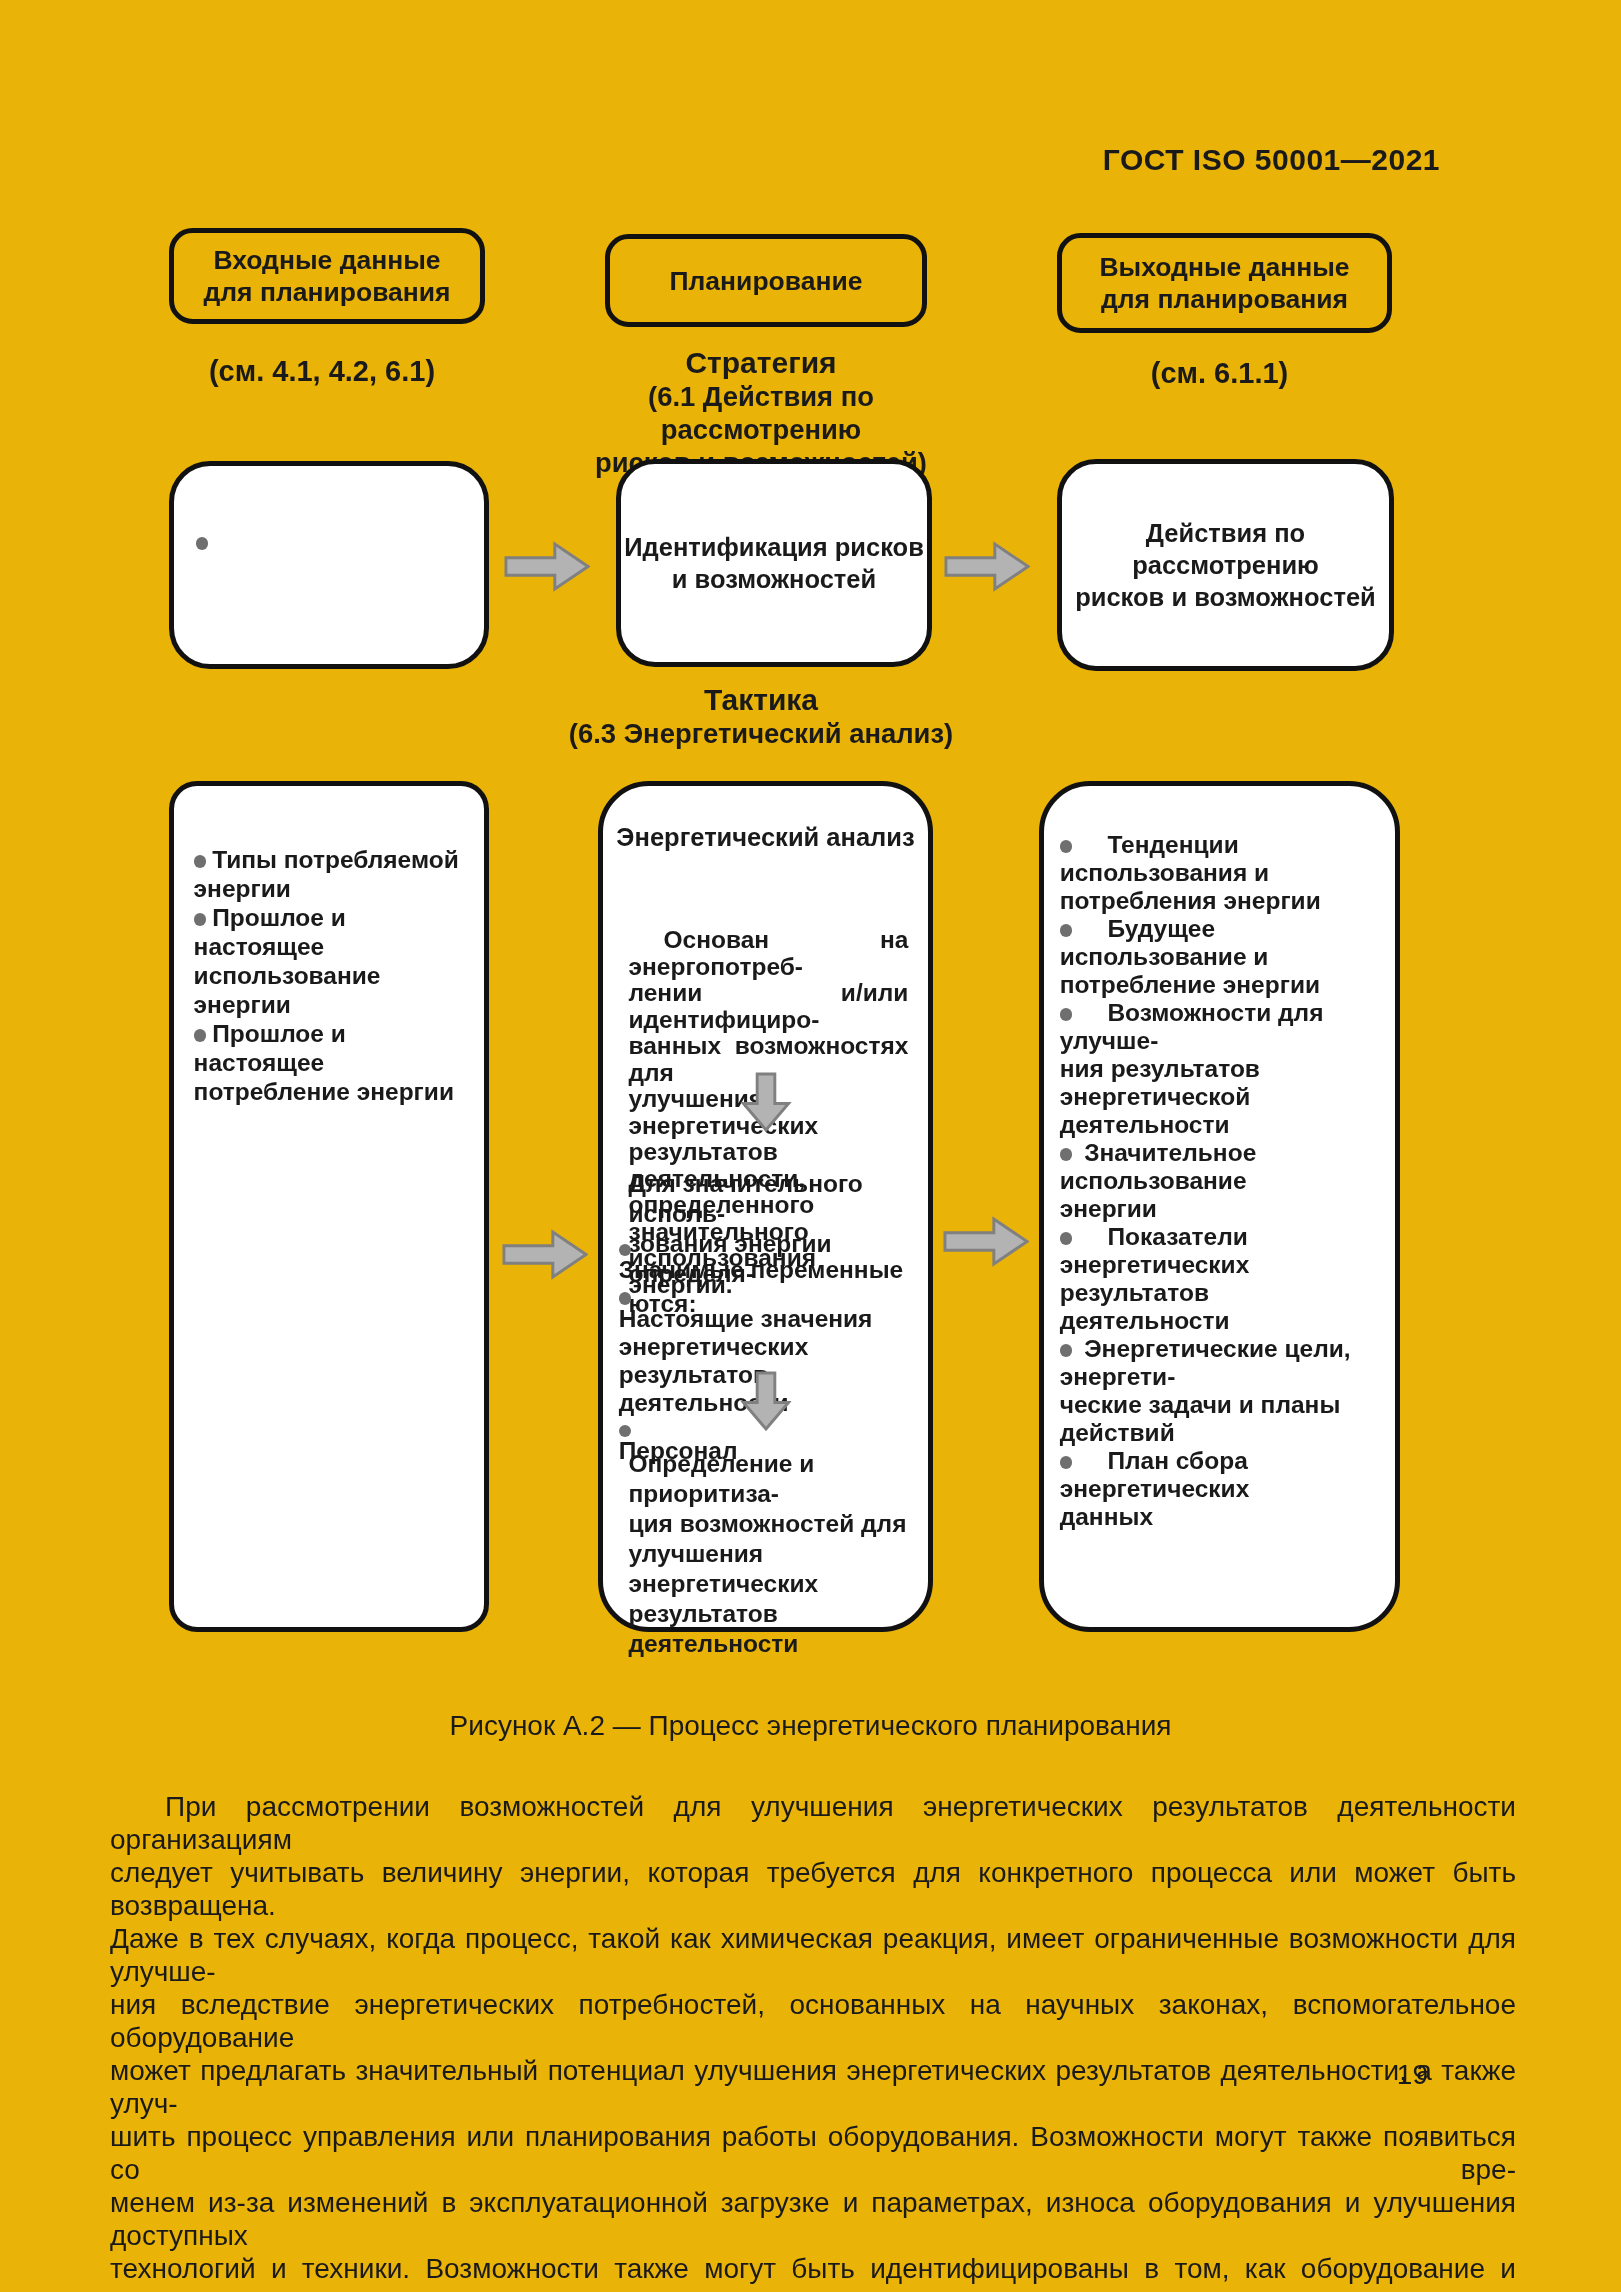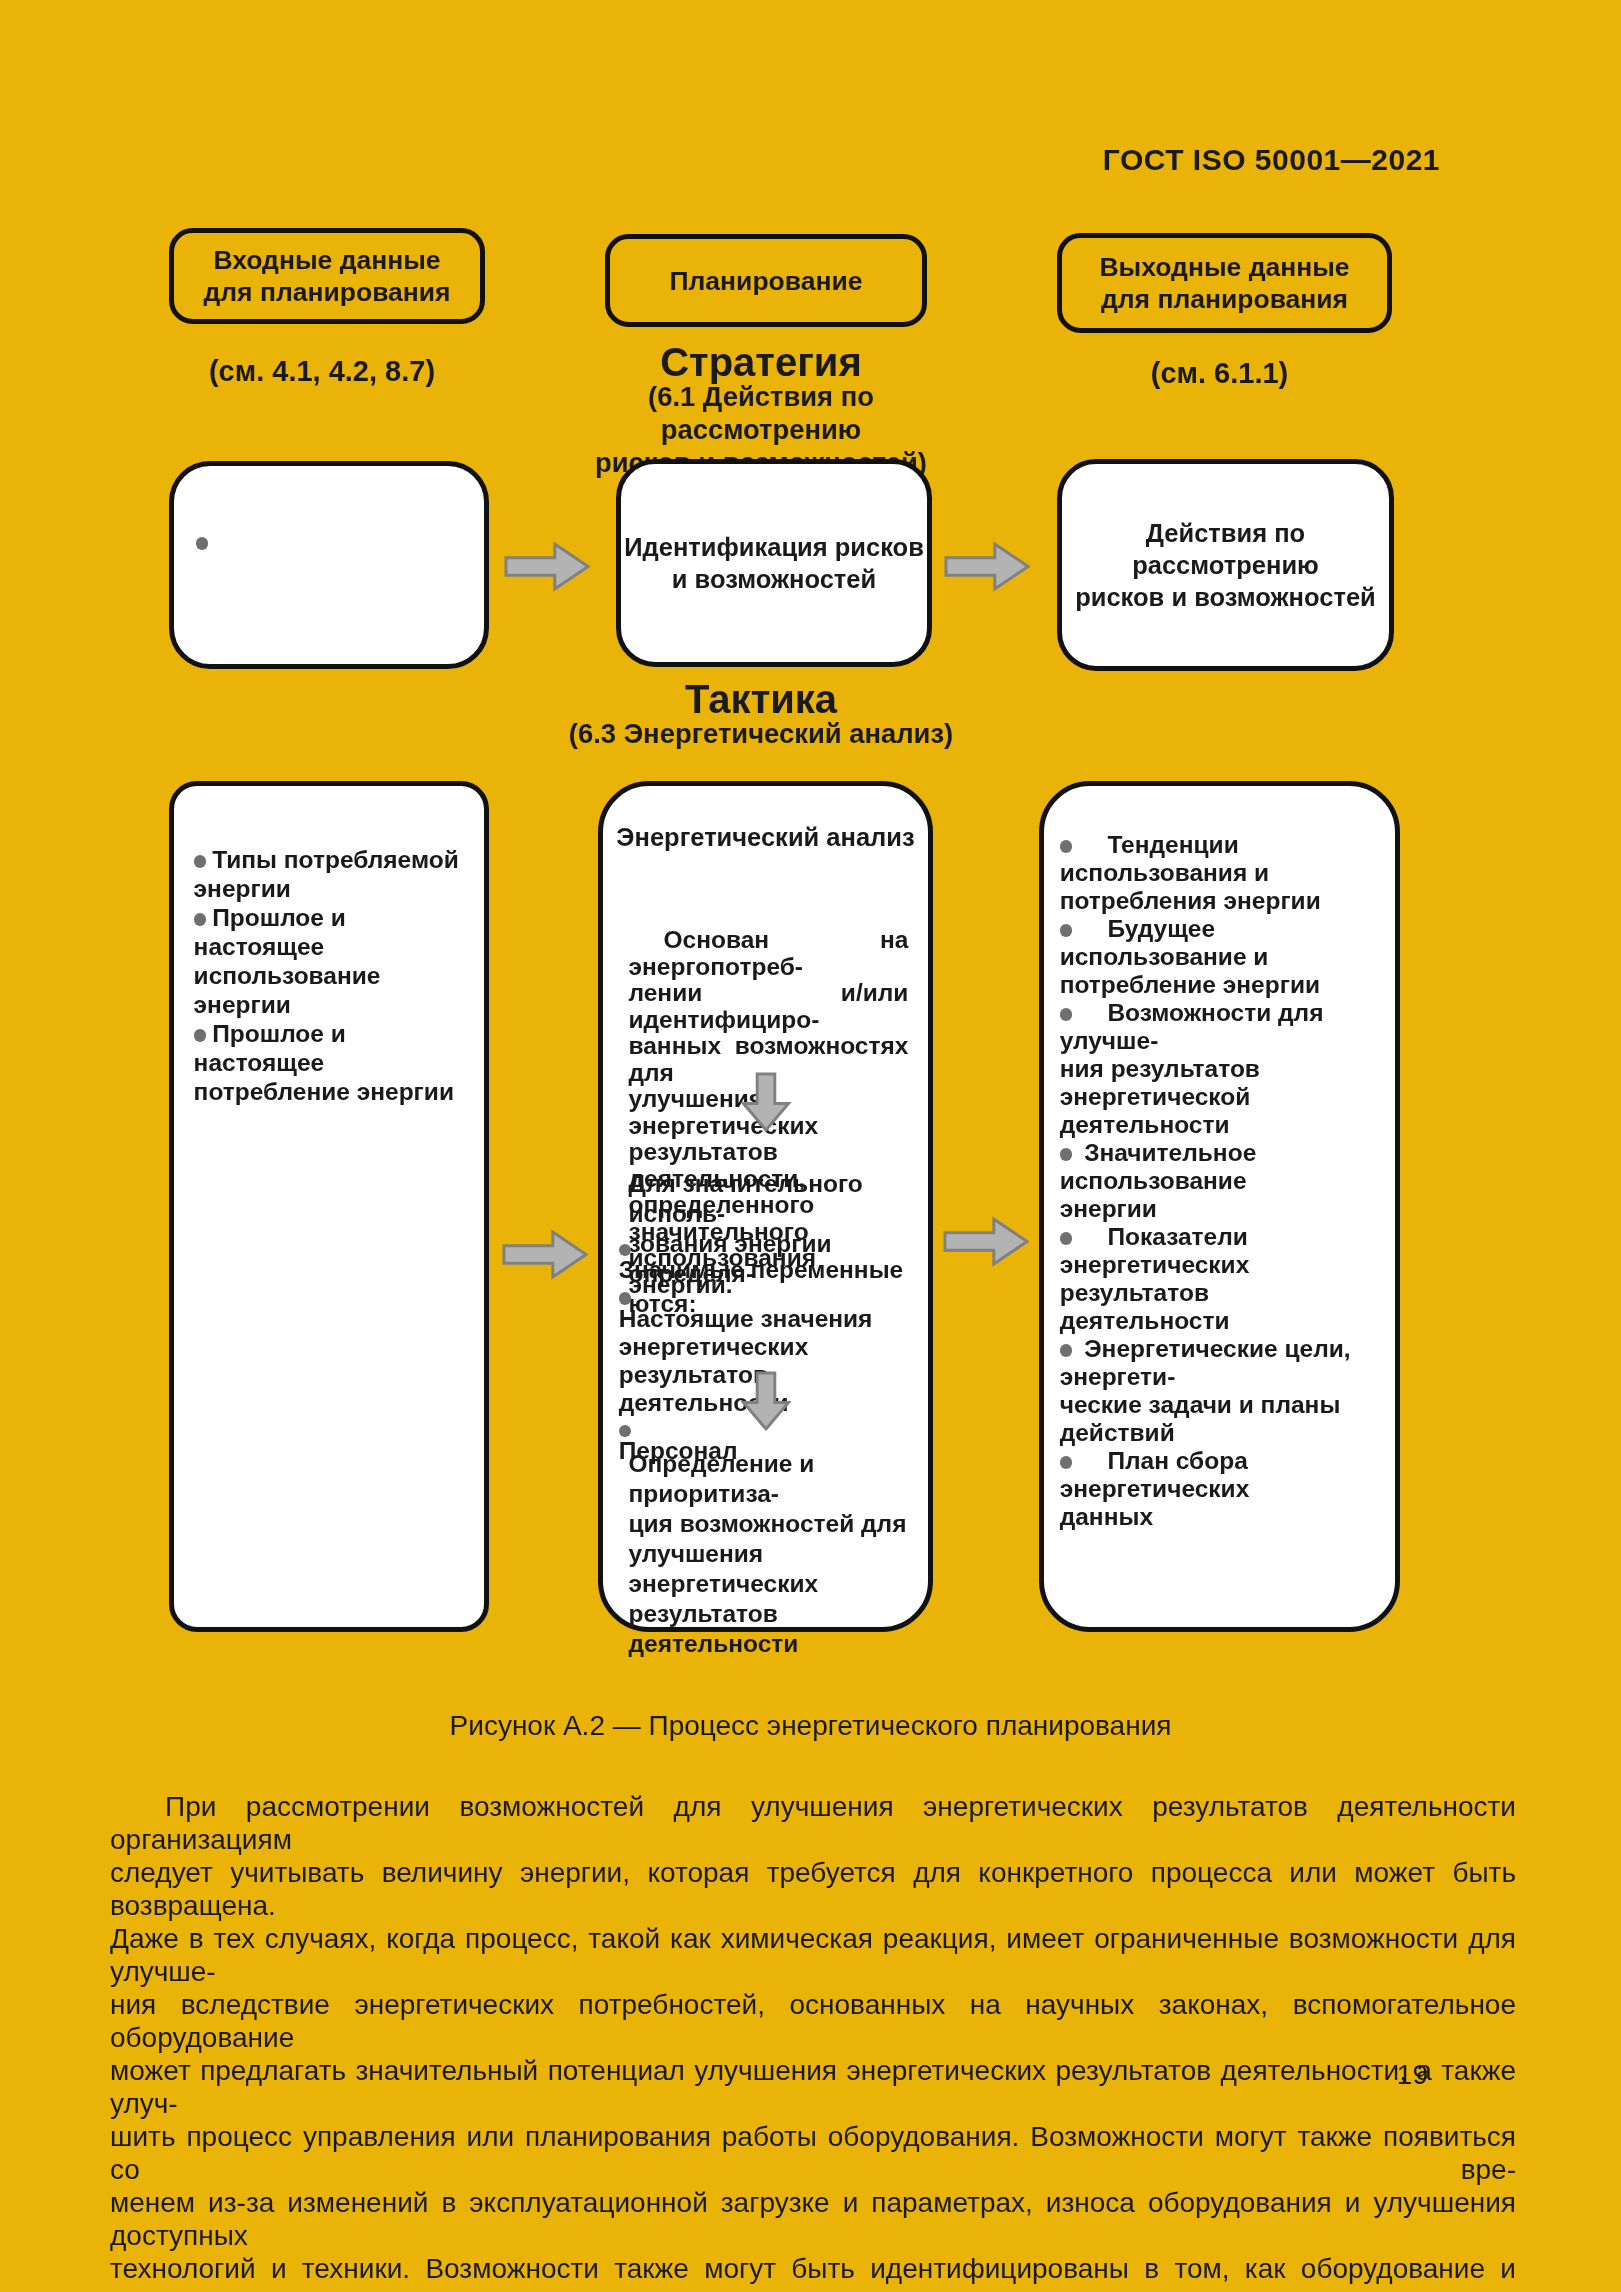--- a/index.html
+++ b/index.html
@@ -15,21 +15,21 @@
   .hbox{position:absolute;border:5.9px solid #111;border-radius:23.5px;display:flex;align-items:center;
         justify-content:center;text-align:center;font-weight:bold;font-size:26.5px;line-height:32px;}
   #hbox-inputs{left:169px;top:228px;width:306px;height:86px;}
   #hbox-planning{left:605px;top:234px;width:312px;height:83px;}
   #hbox-outputs{left:1057px;top:233px;width:325px;height:90px;}
 
   .ref{position:absolute;text-align:center;font-weight:bold;font-size:29px;}
   #ref-inputs{left:169px;top:355px;width:306px;}
   #ref-outputs{left:1057px;top:357px;width:325px;}
   .phase{position:absolute;text-align:center;font-weight:bold;}
-  .phase .ph-title{font-size:40px;line-height:35px;}
+  .phase .ph-title{font-size:30px;line-height:35px;}
   .phase .ph-sub{font-size:27.4px;line-height:33px;}
   #strategy{left:561px;top:345px;width:400px;}
   #tactics{left:561px;top:682px;width:400px;}
 
   
   .cbox{position:absolute;border:5.9px solid #111;background:#fff;font-weight:bold;}
   #box-context{left:169px;top:461px;width:320px;height:208px;border-radius:41px;
                padding:35px 15.7px 0 21.6px;font-size:24.5px;line-height:29px;box-sizing:border-box;}
   #box-ident{left:616px;top:459px;width:316px;height:208px;border-radius:39px;display:flex;
              align-items:center;justify-content:center;text-align:center;font-size:25.5px;line-height:32px;box-sizing:border-box;}
@@ -83,21 +83,21 @@
 <div class="page">
 
   <div class="doc-header">ГОСТ ISO 50001—2021</div>
 
   <div class="hbox prelines" id="hbox-inputs">Входные данные
 для планирования</div>
   <div class="hbox prelines" id="hbox-planning">Планирование</div>
   <div class="hbox prelines" id="hbox-outputs">Выходные данные
 для планирования</div>
 
-  <div class="ref" id="ref-inputs">(см. 4.1, 4.2, 8.7)</div>
+  <div class="ref" id="ref-inputs">(см. 4.1, 4.2, 6.1)</div>
   <div class="phase" id="strategy">
     <div class="ph-title">Стратегия</div>
     <div class="ph-sub prelines">(6.1 Действия по рассмотрению
 рисков и возможностей)</div>
   </div>
   <div class="ref" id="ref-outputs">(см. 6.1.1)</div>
 
   <div class="cbox" id="box-context">
     <div class="bullet mt"><span class="dot"></span></div>
   </div>

